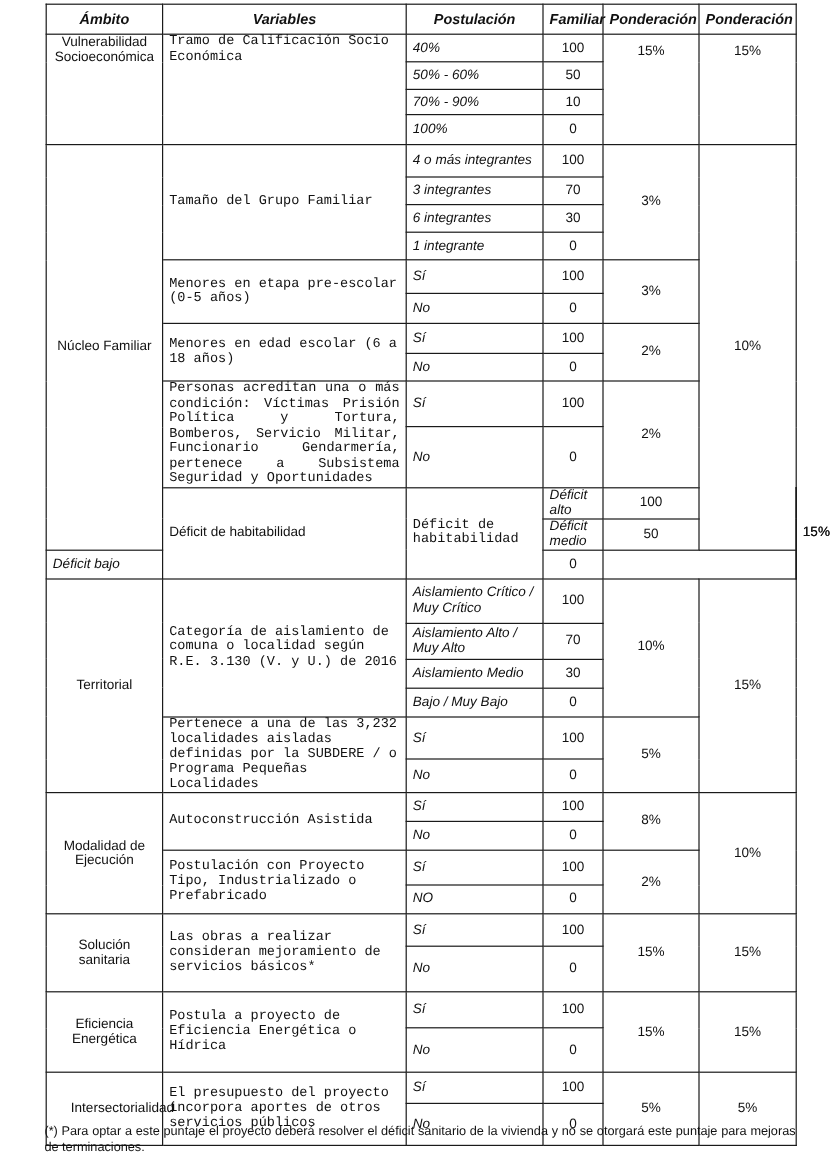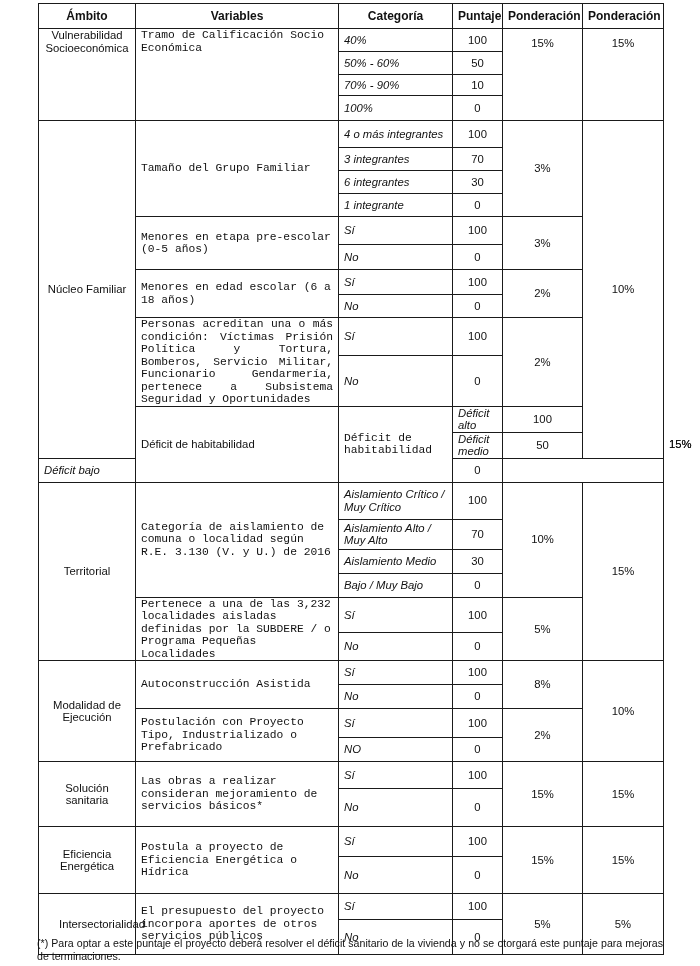--- a/index.html
+++ b/index.html
@@ -1,21 +1,21 @@
 <!DOCTYPE html>
 <html><head>
 <meta charset="utf-8">
 <style>
   html, body { margin: 0; padding: 0; background: #ffffff; }
   body { width: 700px; height: 966px; position: relative; overflow: hidden;
          font-family: "Liberation Sans", sans-serif; color: #111; }
   table.grid { position: absolute; left: 38px; top: 3px; border-collapse: collapse;
                table-layout: fixed; width: 625px; font-size: 11.3px; }
   table.grid td, table.grid th { border: 1.4px solid #1a1a1a; padding: 0 5px; line-height: 12.5px; }
-  table.grid th { font-weight: bold; font-size: 12px; height: 24px; text-align: center; }
+  table.grid th { font-weight: bold; font-size: 12px; height: 24px; text-align: center; font-style: italic; }
   .c-amb { text-align: center; }
   .c-amb.left { text-align: left; }
   .c-var { text-align: left; font-family: Liberation Mono, monospace; }
   .c-cat { text-align: left; font-style: italic; }
   .c-pun { text-align: center; margin-left: 12px; }
   .c-pon { text-align: center; }
   .top { vertical-align: top; padding-top: 4px; }
   .just-last { text-align: justify; }
   .footnote { position: absolute; left: 37px; top: 937px; width: 626px; font-size: 10.6px;
               line-height: 13px; text-align: justify; }
@@ -29,22 +29,22 @@
     <col style="width:203px">
     <col style="width:114px">
     <col style="width:50px">
     <col style="width:80px">
     <col style="width:81px">
   </colgroup>
   <thead>
     <tr>
       <th>Ámbito</th>
       <th>Variables</th>
-      <th>Categoría</th>
-      <th>Puntaje</th>
+      <th>Postulación</th>
+      <th>Familiar</th>
       <th>Ponderación</th>
       <th>Ponderación</th>
     </tr>
   </thead>
   <tbody>
 
     <tr style="height:23px">
       <td rowspan="4" class="c-amb top">Vulnerabilidad Socioeconómica</td>
       <td rowspan="4" class="c-var top">Tramo de Calificación Socio Económica</td>
       <td class="c-cat">40%</td>

